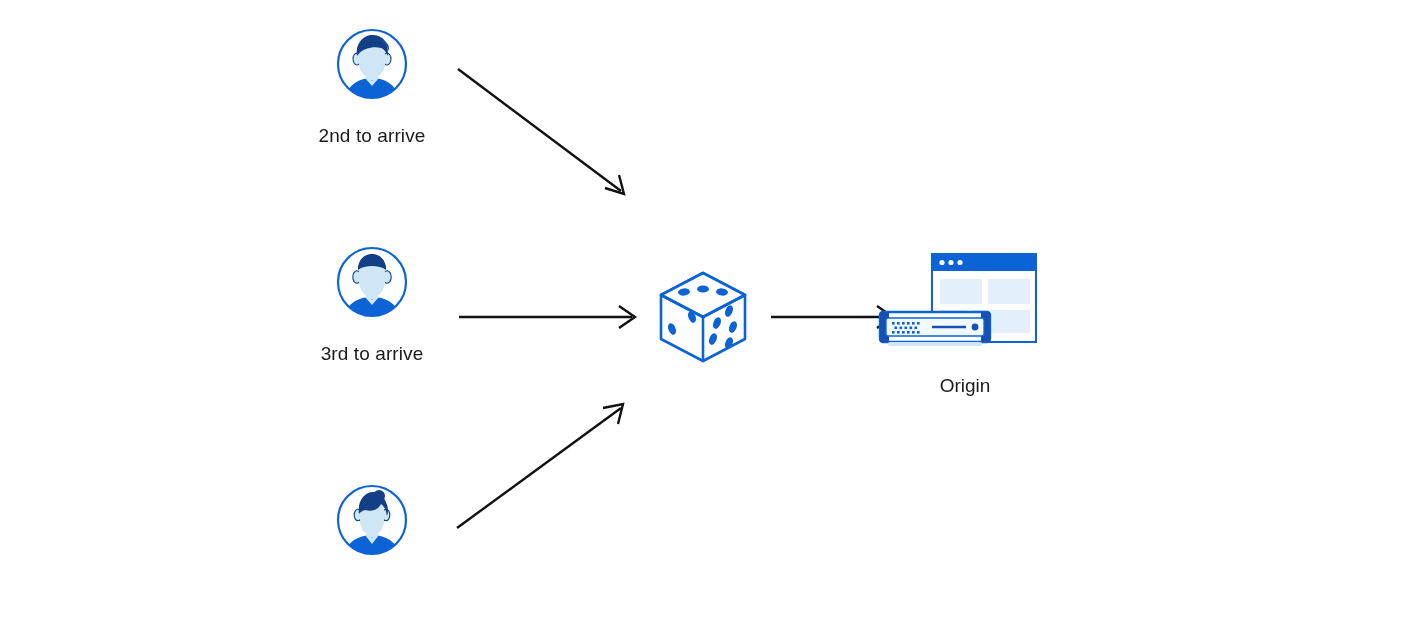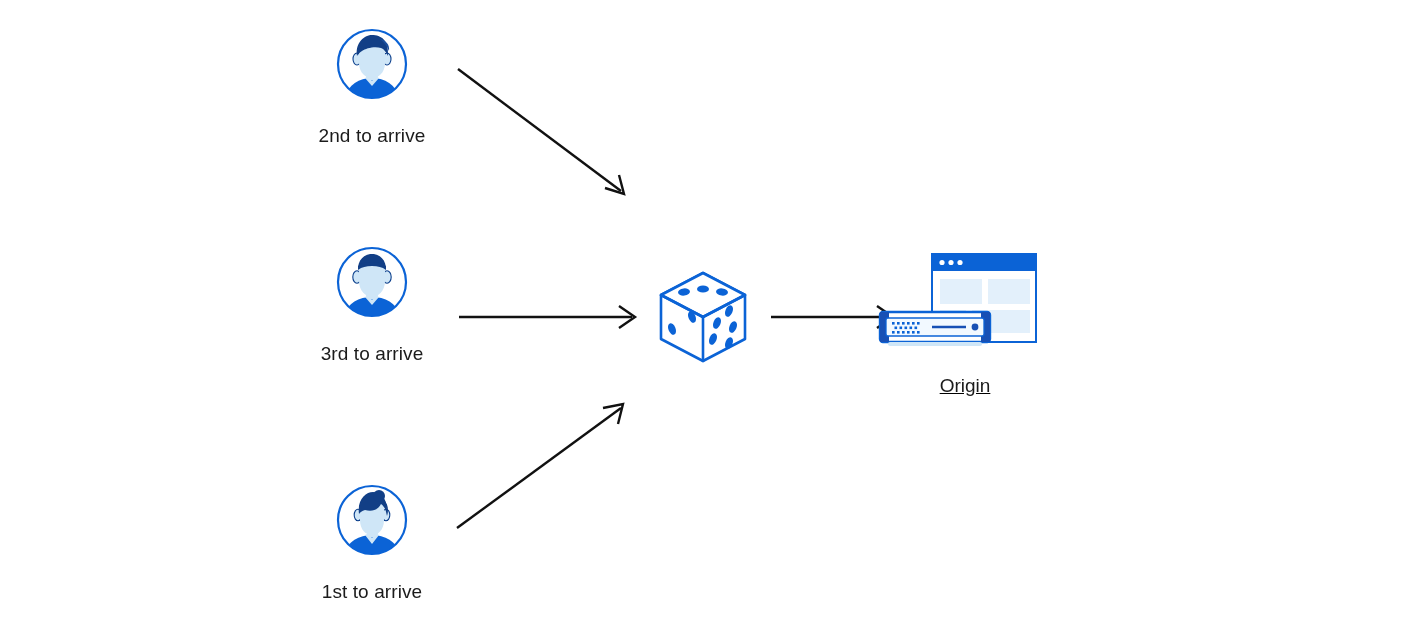--- a/index.html
+++ b/index.html
@@ -33,21 +33,21 @@
   .node-label {
     width: 160px;
     text-align: center;
     font-size: 19px;
     color: #1b1b1b;
     font-family: "Liberation Sans", sans-serif;
     letter-spacing: 0.1px;
     line-height: 24px;
     margin-top: 21px;
   }
-  .origin-node { width: 200px; text-decoration: underline; }
+  .origin-node { width: 200px; }
   .origin-wrap {
     width: 200px;
     height: 100px;
     display: flex;
     align-items: center;
     justify-content: center;
   }
   .origin-label {
     width: 200px;
     text-align: center;
@@ -180,21 +180,20 @@
           <ellipse cx="24" cy="33" rx="3.8" ry="5.8" fill="#cfe6f7" stroke="#0b3f8c" stroke-width="1.1"></ellipse>
           <ellipse cx="52" cy="33" rx="3.8" ry="5.8" fill="#cfe6f7" stroke="#0b3f8c" stroke-width="1.1"></ellipse>
           <path d="M26 25 C26 16, 50 16, 50 25 L50 38 C50 48, 44 53, 38 53 C32 53, 26 48, 26 38 Z" fill="#cfe6f7"></path>
 
           <path d="M25 32 C23 17, 32 10, 39 10 C48 10, 54 17, 53 34 C52 28, 50 24, 47 22 C44 28, 38 30, 31 28 C28 29, 26 30, 25 32 Z" fill="#123f86"></path>
           <circle cx="45" cy="14" r="6" fill="#123f86"></circle>
           <path d="M50 18 C54 22, 55 28, 53 34 C53 27, 52 22, 49 19 Z" fill="#123f86"></path>
         </g>
       </svg>
     </div>
-    <div class="node-label">1st to arrive</div>
   </div>
 
   <div class="node dice-node" style="left:653px; top:267px;">
     <svg width="100" height="100" viewBox="0 0 100 100">
       <g fill="none" stroke="#0b63d6" stroke-width="2.6" stroke-linejoin="round" stroke-linecap="round">
 
         <polygon points="50,6 92,28 92,72 50,94 8,72 8,28" fill="#ffffff"></polygon>
 
         <polygon points="50,6 92,28 50,50 8,28" fill="#ffffff"></polygon>
 

